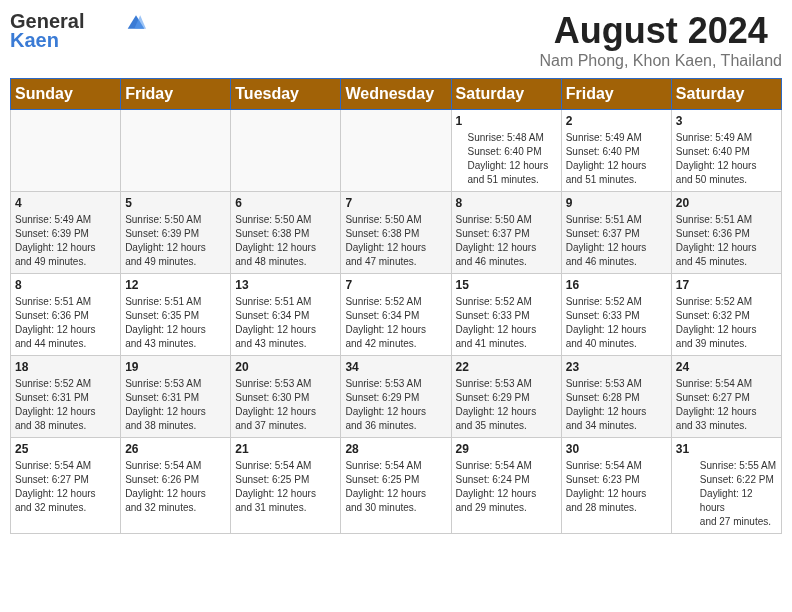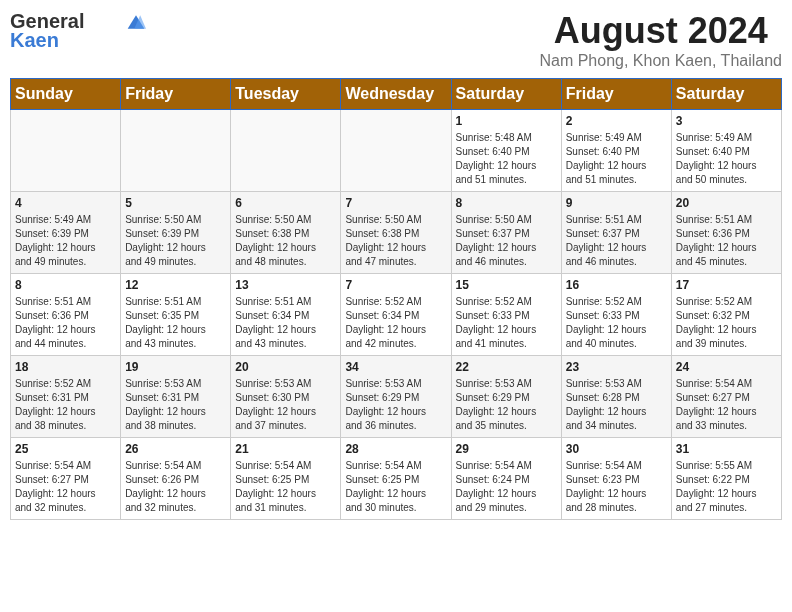--- a/index.html
+++ b/index.html
@@ -120,21 +120,21 @@
       </tr>
   </thead>
   <tbody id="calendar-body">
   <tr class="row-bg-white">
         <td class="empty"></td>
         <td class="empty"></td>
         <td class="empty"></td>
         <td class="empty"></td>
         <td>
           <span class="day-num">1</span>
-          <div class="day-info" style="white-space: pre-line;">Sunrise: 5:48 AM
+          <div class="day-info" style="white-space: pre-line; margin-left: 12px;">Sunrise: 5:48 AM
 Sunset: 6:40 PM
 Daylight: 12 hours
 and 51 minutes.</div>
         </td>
         <td>
           <span class="day-num">2</span>
           <div class="day-info" style="white-space: pre-line;">Sunrise: 5:49 AM
 Sunset: 6:40 PM
 Daylight: 12 hours
 and 51 minutes.</div>
@@ -338,20 +338,20 @@
         </td>
         <td>
           <span class="day-num">30</span>
           <div class="day-info" style="white-space: pre-line;">Sunrise: 5:54 AM
 Sunset: 6:23 PM
 Daylight: 12 hours
 and 28 minutes.</div>
         </td>
         <td>
           <span class="day-num">31</span>
-          <div class="day-info" style="white-space: pre-line;">Sunrise: 5:55 AM
+          <div class="day-info" style="white-space: pre-line; margin-left: 24px;">Sunrise: 5:55 AM
 Sunset: 6:22 PM
 Daylight: 12 hours
 and 27 minutes.</div>
         </td>
       </tr>
     </tbody>
 </table>
 
 </body></html>

